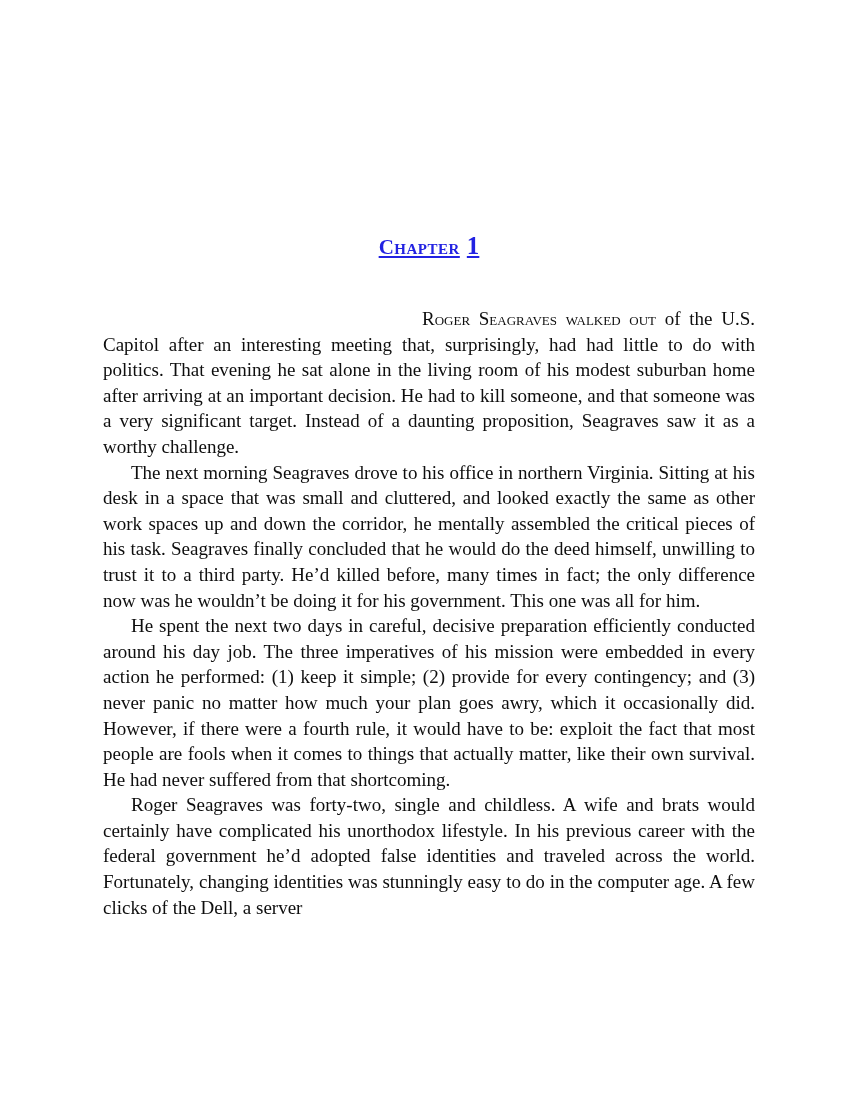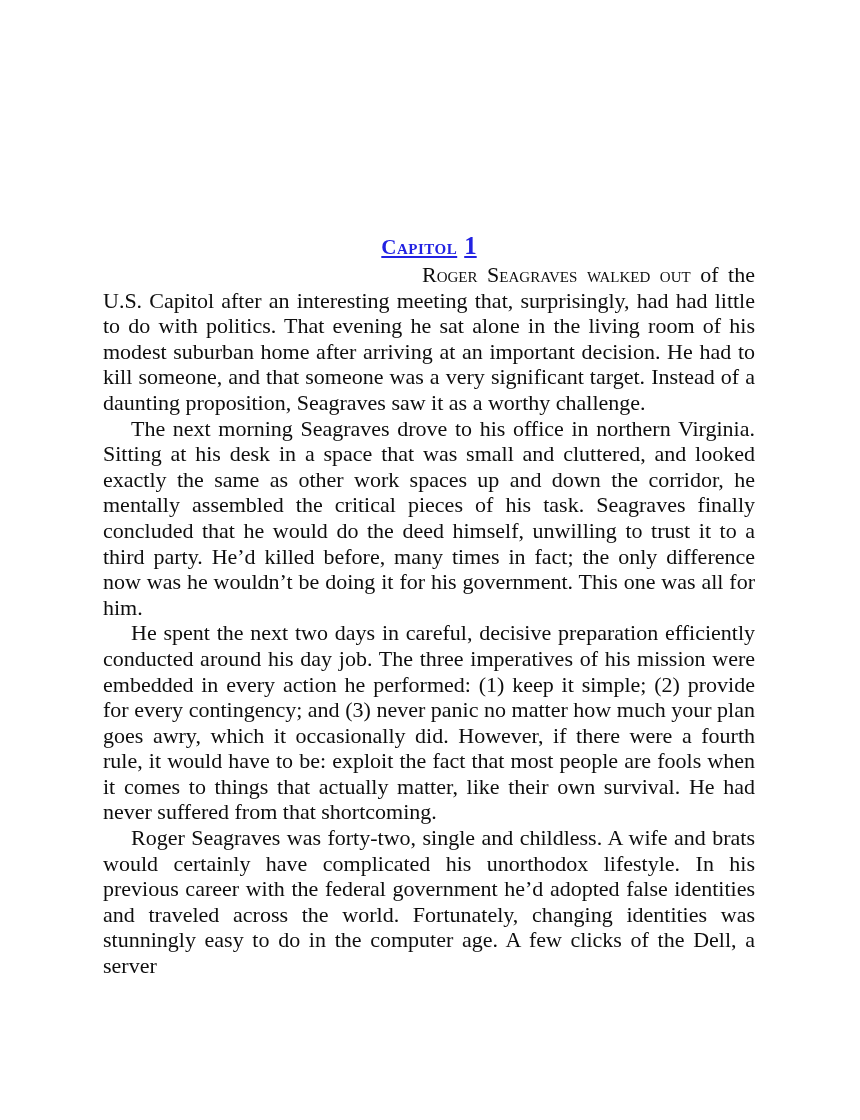--- a/index.html
+++ b/index.html
@@ -38,21 +38,22 @@
   .chapter-label {
     font-variant: small-caps;
     font-size: 21px;
     letter-spacing: 0.5px;
   }
   .chapter-num {
     font-size: 25px;
     margin-left: 7px;
   }
   .body-text {
-    font-size: 22px;
+    margin-top: 44px;
+    font-size: 19px;
     line-height: 25.6px;
     color: #0e0e0e;
     text-align: justify;
     text-justify: inter-word;
     hyphens: none;
   }
   .body-text p {
     margin: 0;
     padding: 0;
     text-indent: 28px;
@@ -63,21 +64,21 @@
   .lead-smallcaps {
     font-variant: small-caps;
   }
 </style>
 </head>
 <body>
 
 <div class="page">
   <div class="content">
 
-    <h1 class="chapter-heading"><a class="chapter-link"><span class="chapter-label">Capitol</span><span class="chapter-num">1</span></a></h1>
+    <h1 class="chapter-heading"><a class="chapter-link"><span class="chapter-label">Chapter</span><span class="chapter-num">1</span></a></h1>
 
     <div class="body-text">
       <p class="opener"><span class="lead-smallcaps">Roger Seagraves walked out</span><span> of the U.S. Capitol after an interesting meeting that, surprisingly, had had little to do with politics. That evening he sat alone in the living room of his modest suburban home after arriving at an important decision. He had to kill someone, and that someone was a very significant target. Instead of a daunting proposition, Seagraves saw it as a worthy challenge.</span></p>
       <p>The next morning Seagraves drove to his office in northern Virginia. Sitting at his desk in a space that was small and cluttered, and looked exactly the same as other work spaces up and down the corridor, he mentally assembled the critical pieces of his task. Seagraves finally concluded that he would do the deed himself, unwilling to trust it to a third party. He’d killed before, many times in fact; the only difference now was he wouldn’t be doing it for his government. This one was all for him.</p>
       <p>He spent the next two days in careful, decisive preparation efficiently conducted around his day job. The three imperatives of his mission were embedded in every action he performed: (1) keep it simple; (2) provide for every contingency; and (3) never panic no matter how much your plan goes awry, which it occasionally did. However, if there were a fourth rule, it would have to be: exploit the fact that most people are fools when it comes to things that actually matter, like their own survival. He had never suffered from that shortcoming.</p>
       <p>Roger Seagraves was forty-two, single and childless. A wife and brats would certainly have complicated his unorthodox lifestyle. In his previous career with the federal government he’d adopted false identities and traveled across the world. Fortunately, changing identities was stunningly easy to do in the computer age. A few clicks of the Dell, a server</p>
     </div>
 
   </div>
 </div>

